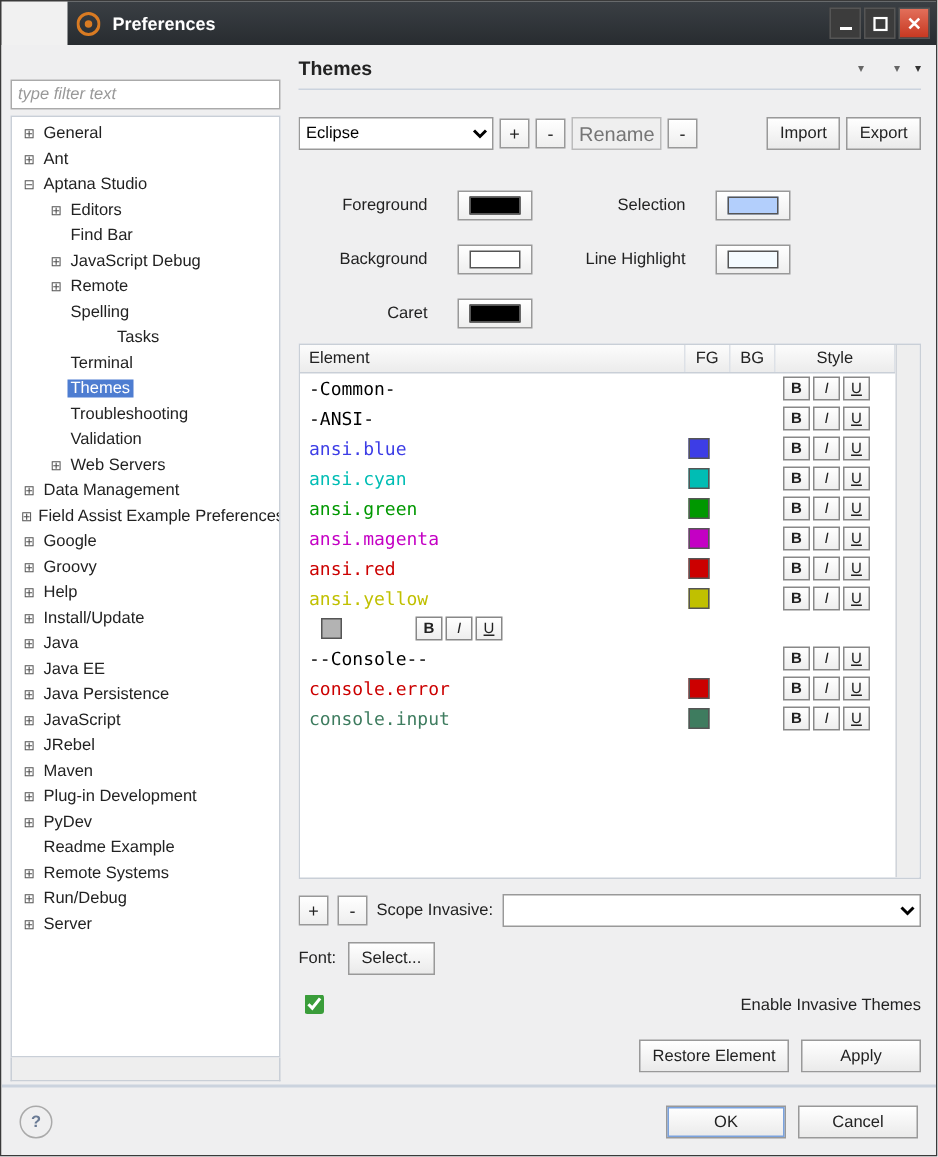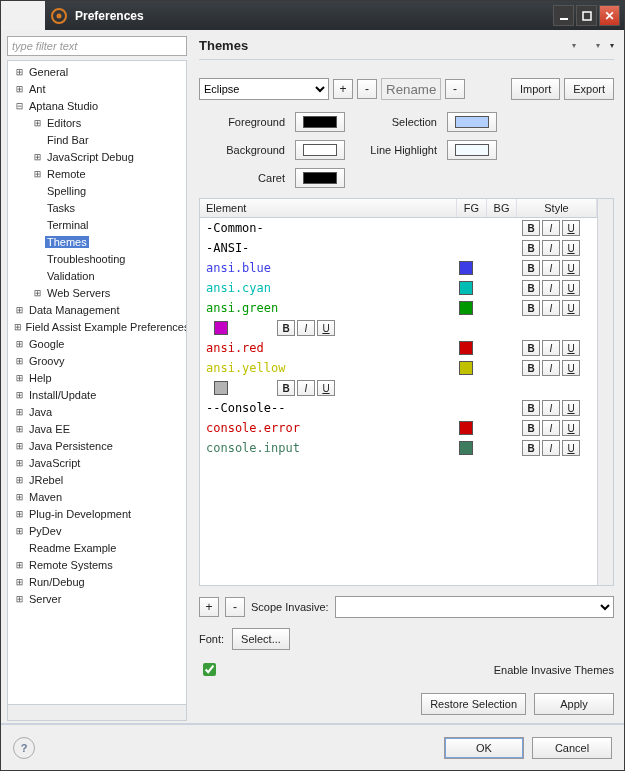--- a/index.html
+++ b/index.html
@@ -7,21 +7,21 @@
   .window { width: 625px; height: 771px; background: #f1f1f1; display: flex; flex-direction: column; border: 1px solid #3a3a3a; }
   .titlebar { height: 29px; background: linear-gradient(#3a3f44,#282c30); display: flex; align-items: center; padding: 0 4px; color: #fff; margin-left: 44px; }
   .titlebar .emblem { width: 20px; height: 20px; margin-right: 6px; display:flex;align-items:center;justify-content:center; }
   .titlebar .emblem svg { width:16px;height:16px; }
   .titlebar .title { font-weight: bold; font-size: 12px; flex: 1; }
   .titlebar-btns { margin-left: auto; display: flex; gap: 2px; }
   .tb-btn { width: 21px; height: 21px; border: 1px solid #555; display: flex; align-items: center; justify-content: center; background:#3c3c3c; color:#fff; font-size:10px;}
   .tb-close { background: linear-gradient(#e26f5a,#c73821); color:#fff; font-weight:bold; font-size:12px;}
   .body { flex: 1; display: flex; flex-direction: column; background: #efeff0; }
   .main-split { flex: 1; display: flex; overflow: hidden; }
-  .left { width: 190px; display: flex; flex-direction: column; padding: 6px 4px 0 6px; }
+  .left { width: 190px; display: flex; flex-direction: column; padding: 23px 4px 0 6px; }
   .filter { width: 100%; height: 20px; border: 1px solid #aaa; padding: 2px 4px; font-style: italic; color: #888; font-size:11px; background:#fff;}
   .filter::placeholder { font-style: italic; color: #999; }
   .tree-wrap { flex:1; margin-top:4px; border:1px solid #c9cfd7; background:#fff; overflow:hidden; display:flex;}
   .tree { flex:1; overflow-y:auto; overflow-x:auto; padding:2px 0;}
   .tree-item { white-space: nowrap; padding: 1px 4px; display: flex; align-items: center; height:17px;}
   .tree-item .tw { width:11px; height:11px; display:inline-flex; align-items:center; justify-content:center; color:#555; margin-right:2px; font-size:9px;}
   .tree-item .lbl { white-space: nowrap; padding:0 2px;}
   .tree-item.selected .lbl { background:#4e7dd1; color:#fff; }
   .tree-scroll-h { height:16px; border:1px solid #c9cfd7; border-top:none; background:#eee;}
   .right { flex:1; display:flex; flex-direction: column; padding: 6px 10px 6px 8px; gap:6px;}
@@ -29,21 +29,21 @@
   .right-header h2 { margin:2px 0 6px 0; font-size:13px; font-weight:bold;}
   .nav-btns { margin-left:auto; display:flex; gap:10px; align-items:center; padding-bottom:4px;}
   .right-content { flex:1; display:flex; flex-direction:column; gap:10px; overflow:hidden;}
   .theme-row { display:flex; align-items:center; gap:4px; margin-top:12px;}
   select, input[type=text] { font-family:inherit; font-size:11px;}
   .theme-select { width:130px; height:22px; border:1px solid #999; background:#fff;}
   .sq-btn { width:20px; height:20px; border:1px solid #999; background:linear-gradient(#fff,#eee); display:flex;align-items:center;justify-content:center; font-size:12px;}
   .btn { height:22px; border:1px solid #999; background:linear-gradient(#fff,#eaeaea); padding:0 8px; display:flex;align-items:center;justify-content:center;}
   .btn.def { outline:1px solid #7aa2de; outline-offset:-2px;}
   .rename { width:60px; height:22px; border:1px solid #bbb; color:#999; padding:0 4px;}
-  .color-grid { display:grid; grid-template-columns: 90px 60px 80px 60px; row-gap:8px; column-gap:6px; align-items:center; margin-top:2px;}
+  .color-grid { display:grid; grid-template-columns: 90px 60px 80px 60px; row-gap:8px; column-gap:6px; align-items:center; margin-top:17px;gap:16px;}
   .color-grid label { text-align:right; padding-right:4px;}
   .swatch-btn { width:50px; height:20px; border:1px solid #999; background:linear-gradient(#fff,#eee); display:flex; align-items:center; justify-content:center;}
   .swatch-btn span { display:block; width:34px; height:12px; border:1px solid #555;}
   .table-wrap { flex:1; border:1px solid #c9cfd7; background:#fff; display:flex; overflow:hidden;}
   .table { flex:1; overflow:hidden;}
   .table-head { display:flex; background:linear-gradient(#fcfcfc,#ececec); border-bottom:1px solid #c9cfd7;}
   .th { padding:3px 6px; border-right:1px solid #dde1e7;}
   .th.el { flex:1; min-width:120px;}
   .th.fg, .th.bg { width:30px; text-align:center;}
   .th.style { width:80px; text-align:center;}
@@ -132,21 +132,21 @@
                 <span class="lbl">JavaScript Debug</span>
               </div>
               <div class="tree-item" style="padding-left: 24px;">
                 <span class="tw">⊞</span>
                 <span class="lbl">Remote</span>
               </div>
               <div class="tree-item" style="padding-left: 24px;">
                 <span class="tw"></span>
                 <span class="lbl">Spelling</span>
               </div>
-              <div class="tree-item" style="padding-left: 24px;">
+              <div class="tree-item" style="padding-left: 24px; gap: 31px;">
                 <span class="tw"></span>
                 <span class="lbl">Tasks</span>
               </div>
               <div class="tree-item" style="padding-left: 24px;">
                 <span class="tw"></span>
                 <span class="lbl">Terminal</span>
               </div>
               <div class="tree-item selected" style="padding-left: 24px;">
                 <span class="tw"></span>
                 <span class="lbl">Themes</span>
@@ -354,20 +354,21 @@
                       <span class="chip" style="background: rgb(0, 152, 0);"></span>
                     </div>
                     <div class="td bg"></div>
                     <div class="td style">
                       <span class="biu b">B</span>
                       <span class="biu i">I</span>
                       <span class="biu u">U</span>
                     </div>
                   </div>
                   <div class="tr">
+                    <div class="td el" style="color: rgb(196, 0, 196);">ansi.magenta</div>
                     <div class="td fg">
                       <span class="chip" style="background: rgb(196, 0, 196);"></span>
                     </div>
                     <div class="td bg"></div>
                     <div class="td style">
                       <span class="biu b">B</span>
                       <span class="biu i">I</span>
                       <span class="biu u">U</span>
                     </div>
                   </div>
@@ -456,21 +457,21 @@
             <span>Font:</span>
             <div class="btn">Select...</div>
           </div>
 
           <div class="check-row">
             <input type="checkbox" checked="" style="">
             <span>Enable Invasive Themes</span>
           </div>
 
           <div class="buttons-r">
-            <div class="btn">Restore Selection</div>
+            <div class="btn">Restore Element</div>
             <div class="btn" style="width:80px">Apply</div>
           </div>
         </div>
       </div>
     </div>
 
     <div class="sep"></div>
     <div class="footer">
       <div class="help">?</div>
       <div class="spacer"></div>

